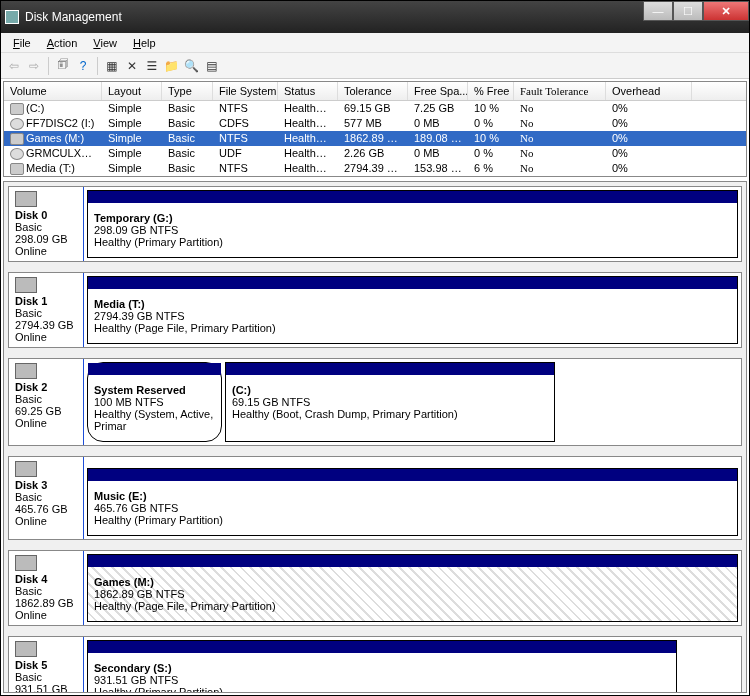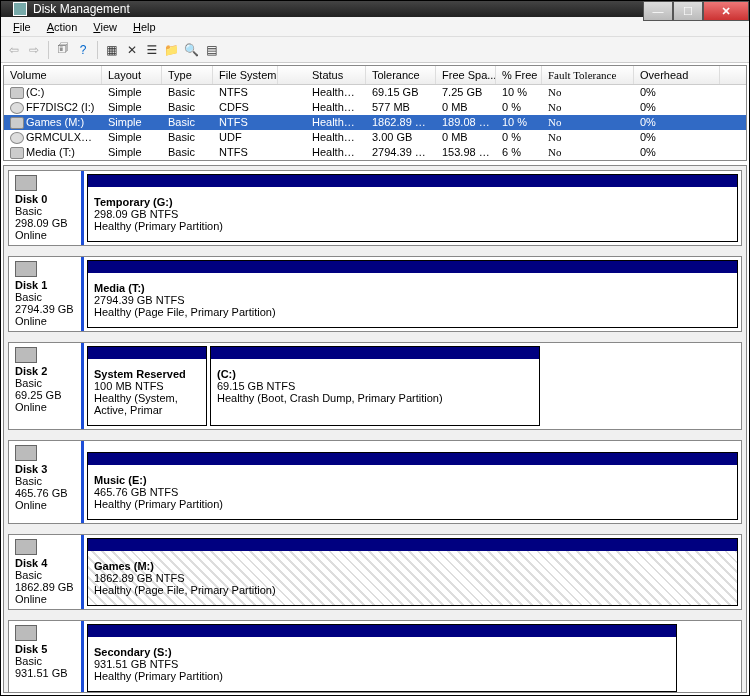--- a/index.html
+++ b/index.html
@@ -1,18 +1,18 @@
 <!DOCTYPE html>
 <html><head>
 <meta charset="utf-8">
 <style>
 * { box-sizing: border-box; font-family: "Segoe UI", Tahoma, sans-serif; font-size: 11px; }
 body { margin: 0; background: #000; }
 .window { width: 750px; height: 696px; background: #fff; border: 1px solid #000; display: flex; flex-direction: column; }
-.titlebar { height: 16px; background: linear-gradient(#444,#222); color: #fff; display: flex; align-items: center; padding: 0 12px; position: relative; }
+.titlebar { height: 32px; background: linear-gradient(#444,#222); color: #fff; display: flex; align-items: center; padding: 0 4px; position: relative; }
 .titlebar .appicon { width: 14px; height: 14px; background: #7aa; margin-right: 6px; border: 1px solid #fff; }
 .titlebar .title { flex: 1; font-size: 12px; }
 .winbtns { display: flex; position: absolute; right: 0; top: 0; }
 .winbtn { width: 30px; height: 20px; background: linear-gradient(#ddd,#bbb); border: 1px solid #555; display:flex; align-items:center; justify-content:center; font-size:11px; }
 .winbtn.close { background: linear-gradient(#e77,#c33); color:#fff; width:46px; }
 .winbtn.close::before{content:"✕"; font-weight:bold;}
 .winbtn.min::before{content:"—";}
 .winbtn.max::before{content:"☐";}
 .menubar { height: 20px; background: #f4f4f4; display: flex; align-items: center; padding: 0 6px; gap: 4px; border-bottom:1px solid #ddd;}
 .menubar span { padding: 2px 6px; }
@@ -27,34 +27,34 @@
 .colh { padding:3px 6px; border-right:1px solid #ddd; overflow:hidden; white-space:nowrap; }
 .listbody { }
 .row { display:flex; }
 .row.sel { background:#316ac5; color:#fff; }
 .cell { padding:1px 6px; overflow:hidden; white-space:nowrap; text-overflow:ellipsis; }
 .vicon { display:inline-block; width:14px; height:12px; margin-right:2px; vertical-align:middle; }
 .vicon.drv { background:#ccc; border:1px solid #888; border-radius:2px; }
 .vicon.cd { background:#ddd; border:1px solid #888; border-radius:50%; }
 .graphical { flex:1; overflow-y:auto; border:1px solid #888; margin:2px; padding:4px; background:#f0f0f0;}
 .diskrow { display:flex; border:1px solid #888; margin-bottom:10px; background:#fff; min-height:72px;}
-.diskinfo { width:75px; padding:4px 6px; border-right:3px solid #1d4ed8; display:flex; flex-direction:column; }
+.diskinfo { width:75px; padding:4px 6px; border-right:1px solid #1d4ed8; display:flex; flex-direction:column; }
 .diskinfo b { font-weight:bold; }
 .diskinfo .dicon { width:22px; height:16px; background:#bbb; border:1px solid #666; margin-bottom:2px; }
 .parts { flex:1; display:flex; padding:3px 3px 3px 3px; gap:3px; }
 .part { border:1px solid #000; display:flex; flex-direction:column; min-width:0; }
 .partbar { height:12px; background:#000080; }
 .partbody { padding:9px 6px; flex:1; }
 .partbody b { font-weight:bold; }
 .part.hatched .partbody { background:repeating-linear-gradient(45deg,#fff,#fff 5px,#ddd 5px,#ddd 7px); }
 .legend { height:22px; background:#fff; border-top:1px solid #ccc; display:flex; align-items:center; padding:0 8px; gap:14px; margin:0 2px 2px 2px; border:1px solid #888; border-top:1px solid #ccc;}
 .lswatch { display:inline-block; width:10px; height:10px; margin-right:4px; vertical-align:middle;}
 .lswatch.unalloc{background:#000;}
 .lswatch.primary{background:#000080;}
-.c-vol{width:98px;} .c-lay{width:60px;} .c-typ{width:51px;} .c-fs{width:65px;} .c-st{width:60px;margin-left:28px;} .c-cap{width:70px;} .c-fsp{width:60px;} .c-pf{width:46px;} .c-ft{width:92px;font-family:Liberation Serif, serif;} .c-ov{width:86px;}
+.c-vol{width:98px;} .c-lay{width:60px;} .c-typ{width:51px;} .c-fs{width:65px;} .c-st{width:60px;} .c-cap{width:70px;} .c-fsp{width:60px;} .c-pf{width:46px;} .c-ft{width:92px;font-family:Liberation Serif, serif;} .c-ov{width:86px;}
 </style>
 </head>
 <body>
 
 <div class="window">
   <div class="titlebar">
     <span class="appicon"></span>
     <span class="title">Disk Management</span>
     <div class="winbtns">
       <div class="winbtn min"></div>
@@ -135,21 +135,21 @@
             <div class="cell c-pf">10 %</div>
             <div class="cell c-ft">No</div>
             <div class="cell c-ov">0%</div>
           </div>
           <div class="row">
             <div class="cell c-vol"><span class="vicon cd"></span>GRMCULXFRER_E...</div>
             <div class="cell c-lay">Simple</div>
             <div class="cell c-typ">Basic</div>
             <div class="cell c-fs">UDF</div>
             <div class="cell c-st">Healthy (P...</div>
-            <div class="cell c-cap">3.00 GB</div>
+            <div class="cell c-cap">2.26 GB</div>
             <div class="cell c-fsp">0 MB</div>
             <div class="cell c-pf">0 %</div>
             <div class="cell c-ft">No</div>
             <div class="cell c-ov">0%</div>
           </div>
           <div class="row">
             <div class="cell c-vol"><span class="vicon drv"></span>Media (T:)</div>
             <div class="cell c-lay">Simple</div>
             <div class="cell c-typ">Basic</div>
             <div class="cell c-fs">NTFS</div>
@@ -196,21 +196,21 @@
         </div>
         <div class="diskrow">
           <div class="diskinfo">
             <div class="dicon "></div>
             <b>Disk 2</b>
             <span>Basic</span>
             <span>69.25 GB</span>
             <span>Online</span>
           </div>
           <div class="parts">
-            <div class="part" style="width: 120px;">
+            <div class="part" style="width: 135px; border-radius: 16px;">
               <div class="partbar"></div>
               <div class="partbody"><b>System Reserved</b><br>100 MB NTFS<br>Healthy (System, Active, Primar</div>
             </div>
             <div class="part" style="width: 330px;">
               <div class="partbar"></div>
               <div class="partbody"><b>(C:)</b><br>69.15 GB NTFS<br>Healthy (Boot, Crash Dump, Primary Partition)</div>
             </div>
           </div>
         </div>
         <div class="diskrow">

